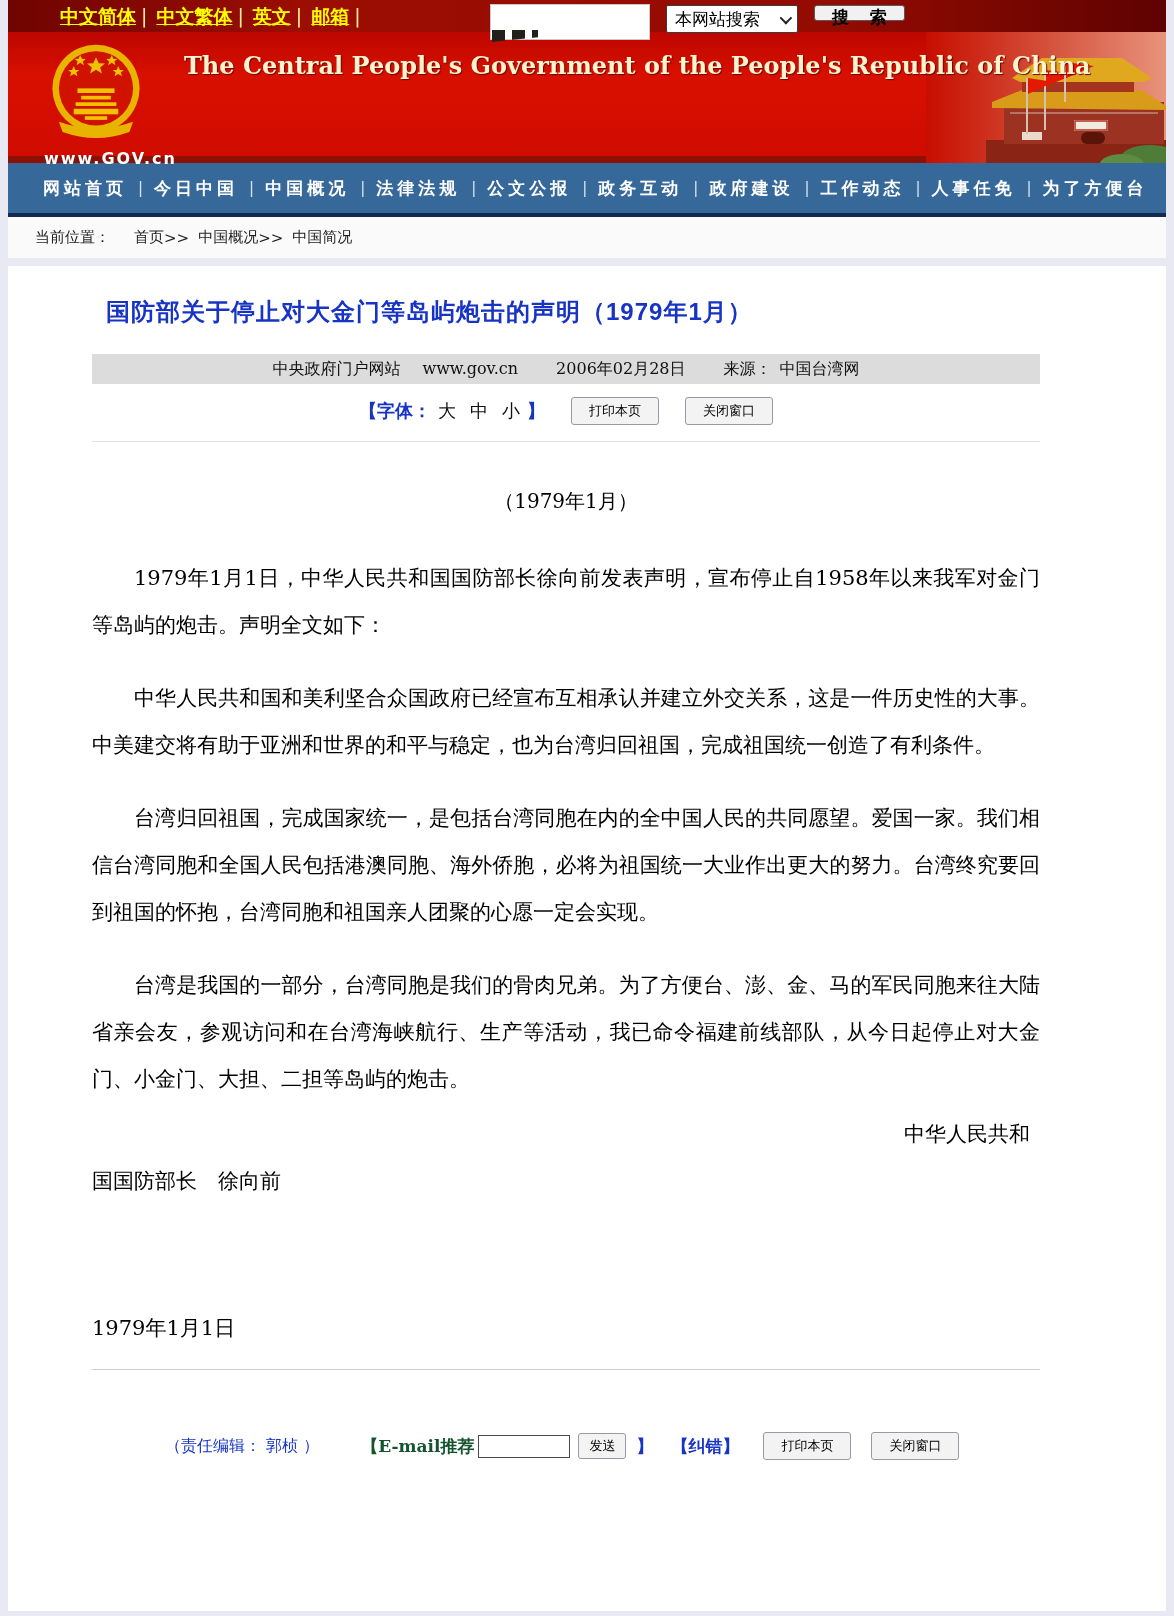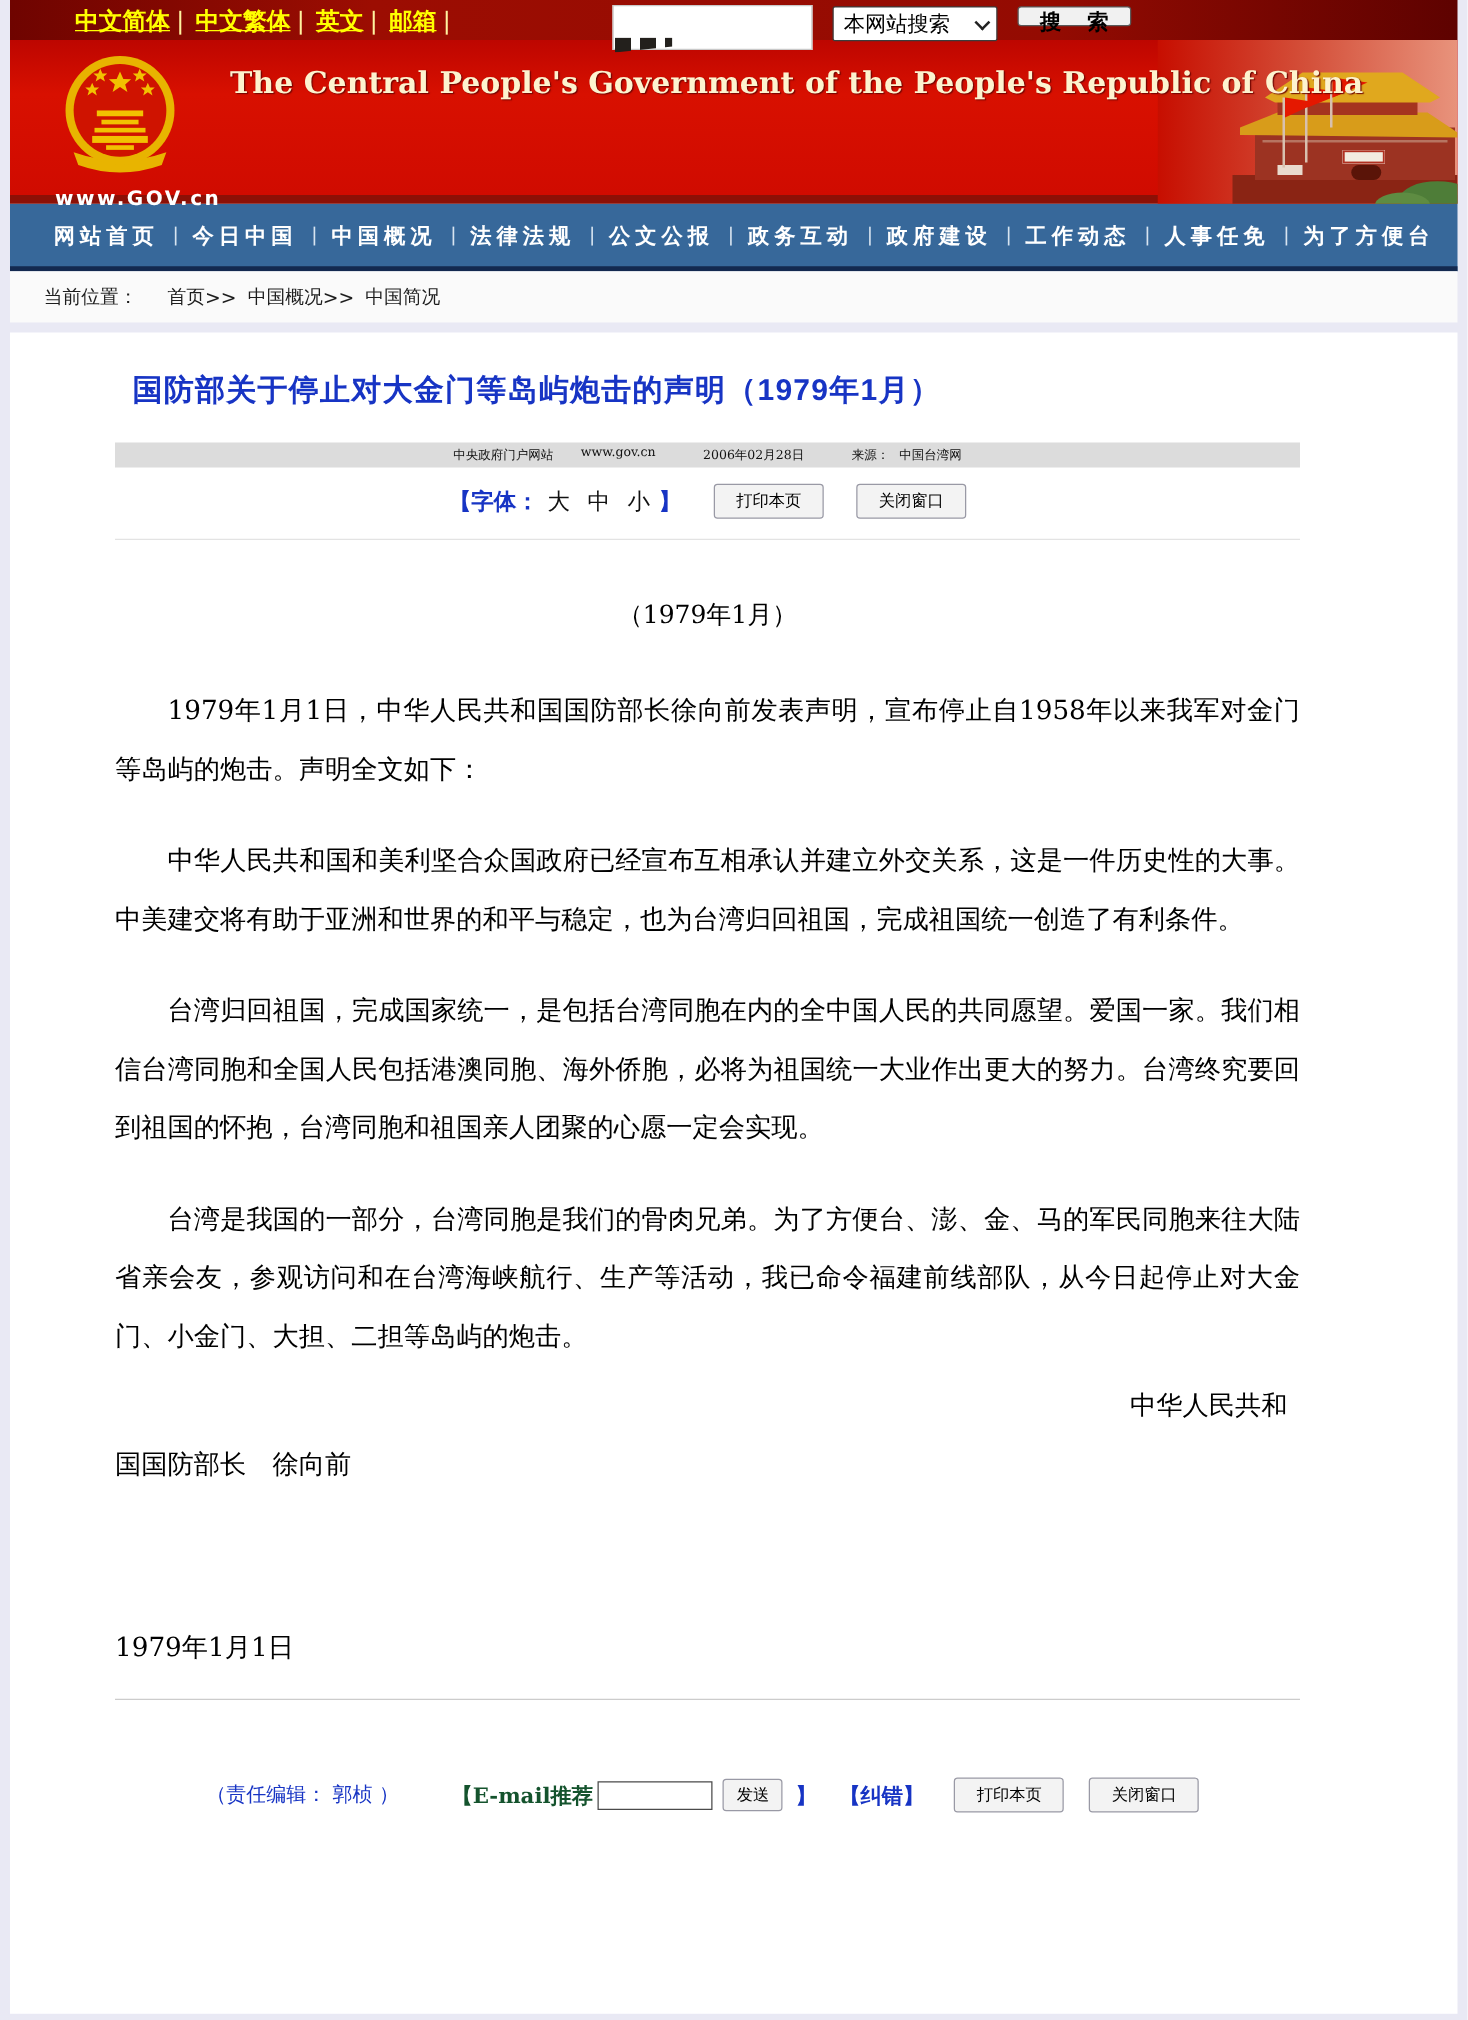--- a/index.html
+++ b/index.html
@@ -67,22 +67,22 @@
   .crumb-arrow { margin-right:9px; }
 
   
   .content { background:#ffffff; margin-top:8px; min-height:1345px; padding-top:30px; }
   .article { width:948px; margin-left:84px; }
   .article-title {
     margin:0 0 26px 14px; color:#1734c4; font-size:24px; font-weight:bold;
     font-family:Liberation Sans, sans-serif; letter-spacing:1px;
   }
   .meta {
-    height:20px; background:#dcdcdc; display:flex; align-items:center; justify-content:center; gap:38px;
-    font-family:"DejaVu Serif","Liberation Serif",serif; font-size:10px; color:#111;
+    height:30px; background:#dcdcdc; display:flex; align-items:center; justify-content:center; gap:38px;
+    font-family:"DejaVu Serif","Liberation Serif",serif; font-size:16px; color:#111;
   }
   .meta .pair { display:flex; gap:22px; }
   .meta .src { display:flex; gap:8px; }
   .fontrow {
     margin-top:13px; display:flex; align-items:center; justify-content:center;
     font-family:"DejaVu Serif","Liberation Serif",serif; font-size:18px;
   }
   .blue-strong { color:#1734c4; font-weight:bold; }
   .size-link { color:#111; margin:0 7px; text-decoration:none; cursor:pointer; }
   .btn {

